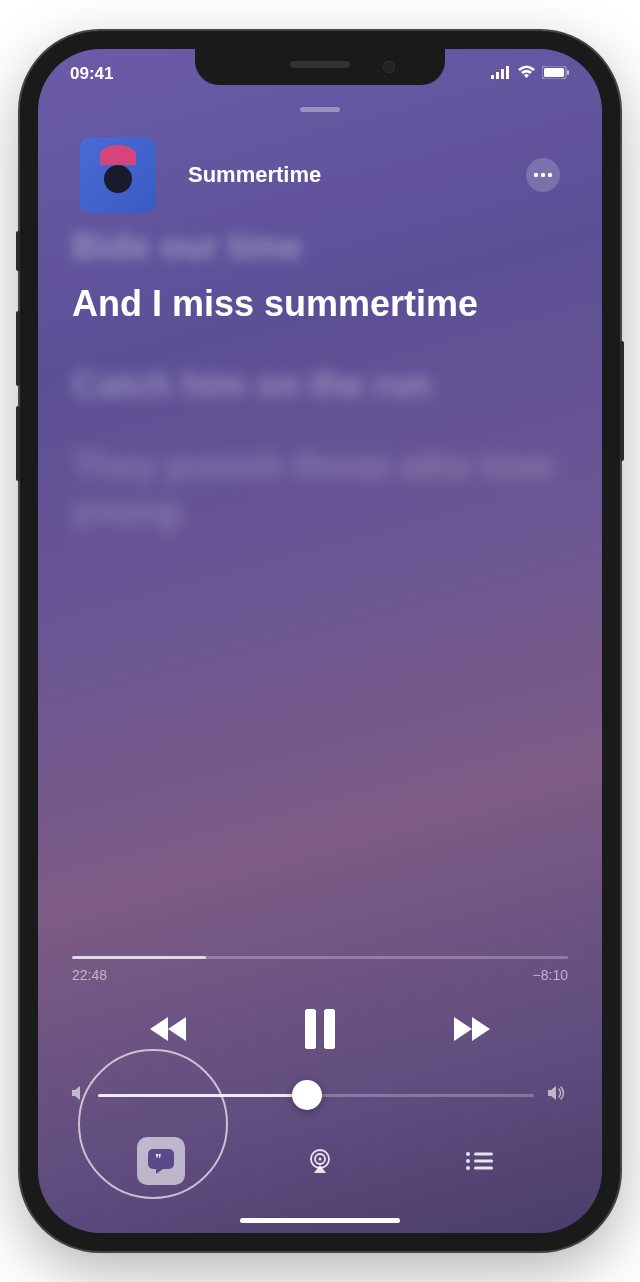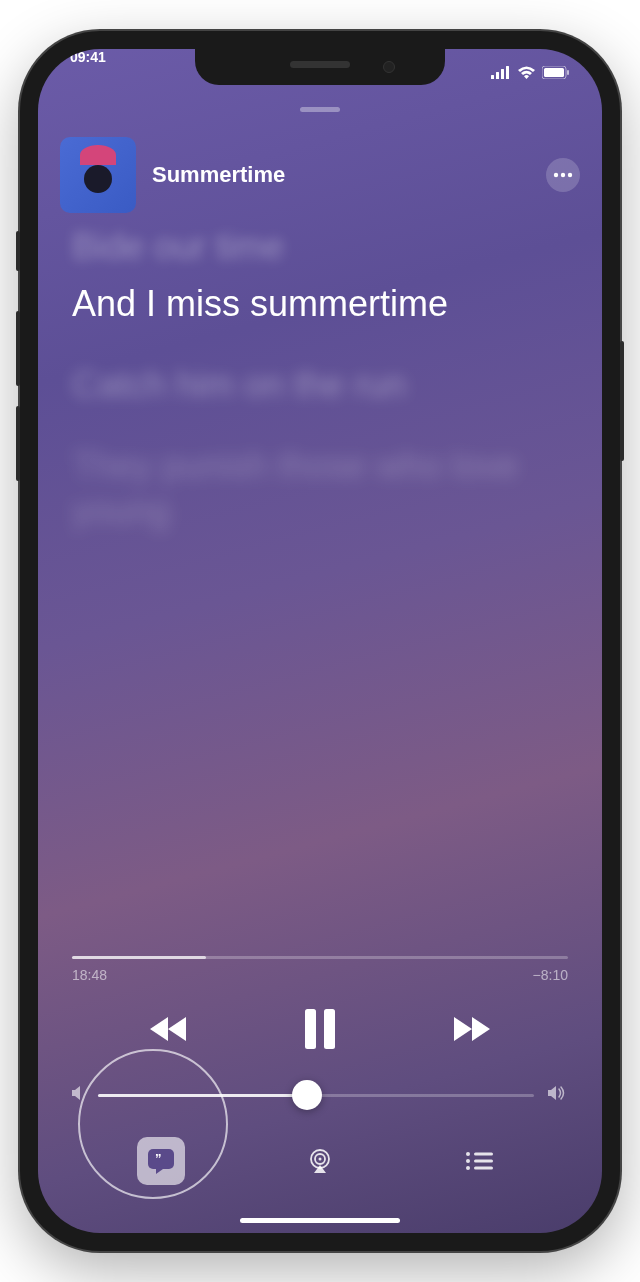--- a/index.html
+++ b/index.html
@@ -48,42 +48,43 @@
   padding-right: 50px;
   gap: 12px;
 }
 .notch-speaker { position: absolute; left: 50%; transform: translateX(-50%); top: 12px; width: 60px; height: 7px; background: #333; border-radius: 4px; }
 .notch-cam { width: 12px; height: 12px; background: #222; border-radius: 50%; border: 1px solid #333; }
 .status-bar {
   position: absolute; top: 0; left: 0; right: 0;
   height: 50px;
   display: flex;
   justify-content: space-between;
+  align-items: center;
   padding: 0 32px;
   color: #fff;
-  font-size: 14px;
+  font-size: 17px;
   font-weight: 600;
   z-index: 5;
 }
 .status-right { display: flex; gap: 6px; align-items: center; }
 .grabber {
   position: absolute;
   top: 58px; left: 50%;
   transform: translateX(-50%);
   width: 40px; height: 5px;
   background: rgba(255,255,255,0.35);
   border-radius: 3px;
 }
 .header {
   position: absolute;
   top: 88px; left: 0; right: 0;
-  padding: 0 22px;
+  padding: 0 42px;
   display: flex;
   align-items: center;
-  gap: 16px;
+  gap: 32px;
 }
 .album-art {
   width: 76px; height: 76px;
   border-radius: 10px;
   background: linear-gradient(135deg, #4a6bd4 0%, #3a5bc4 100%);
   position: relative;
   overflow: hidden;
   flex-shrink: 0;
 }
 .album-art::before {
@@ -112,21 +113,21 @@
   display: flex; align-items: center; justify-content: center;
   color: #fff;
   cursor: pointer;
 }
 .lyrics {
   position: absolute;
   top: 175px; left: 0; right: 0;
   padding: 0 34px;
   color: #fff;
 }
-.lyric-line { font-size: 36px; font-weight: 400; line-height: 1.25; margin-bottom: 36px; }
+.lyric-line { font-size: 36px; font-weight: 700; line-height: 1.25; margin-bottom: 36px; }
 .lyric-prev { filter: blur(6px); color: rgba(255,255,255,0.35); margin-bottom: 12px; }
 .lyric-current { color: #fff; }
 .lyric-next { filter: blur(7px); color: rgba(255,255,255,0.35); }
 .lyric-next2 { filter: blur(8px); color: rgba(255,255,255,0.25); }
 .controls {
   position: absolute;
   bottom: 0; left: 0; right: 0;
   padding: 0 34px 20px;
 }
 .scrubber { position: relative; height: 3px; background: rgba(255,255,255,0.25); border-radius: 2px; margin-bottom: 8px; cursor: pointer; }
@@ -215,21 +216,21 @@
       <div class="lyric-line lyric-current">And I miss summertime</div>
       <div class="lyric-line lyric-next">Catch him on the run</div>
       <div class="lyric-line lyric-next2">They punish those who love young</div>
     </div>
 
     <div class="controls">
       <div class="scrubber">
         <div class="scrubber-fill"></div>
       </div>
       <div class="scrubber-times">
-        <span>18:48</span>
+        <span>22:48</span>
         <span>−8:10</span>
       </div>
 
       <div class="transport">
         <div class="transport-btn">
           <svg width="48" height="32" viewBox="0 0 48 32">
               <path d="M22 16 L40 4 V28 Z M4 16 L22 4 V28 Z" fill="#fff"></path>
             </svg>
         </div>
         <div class="transport-btn">

